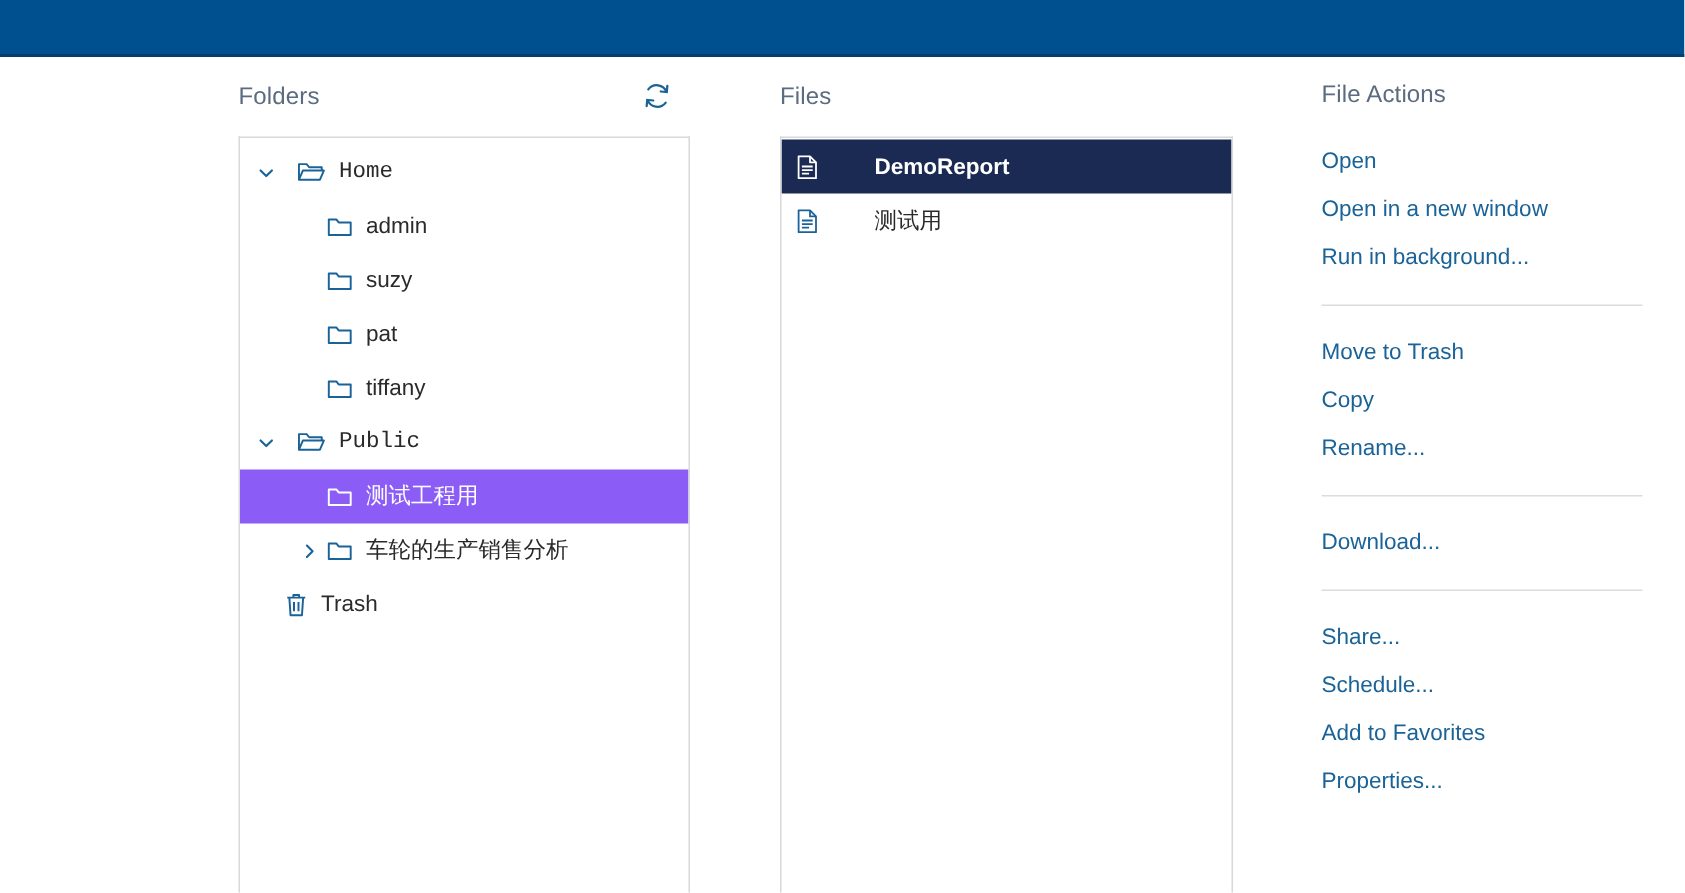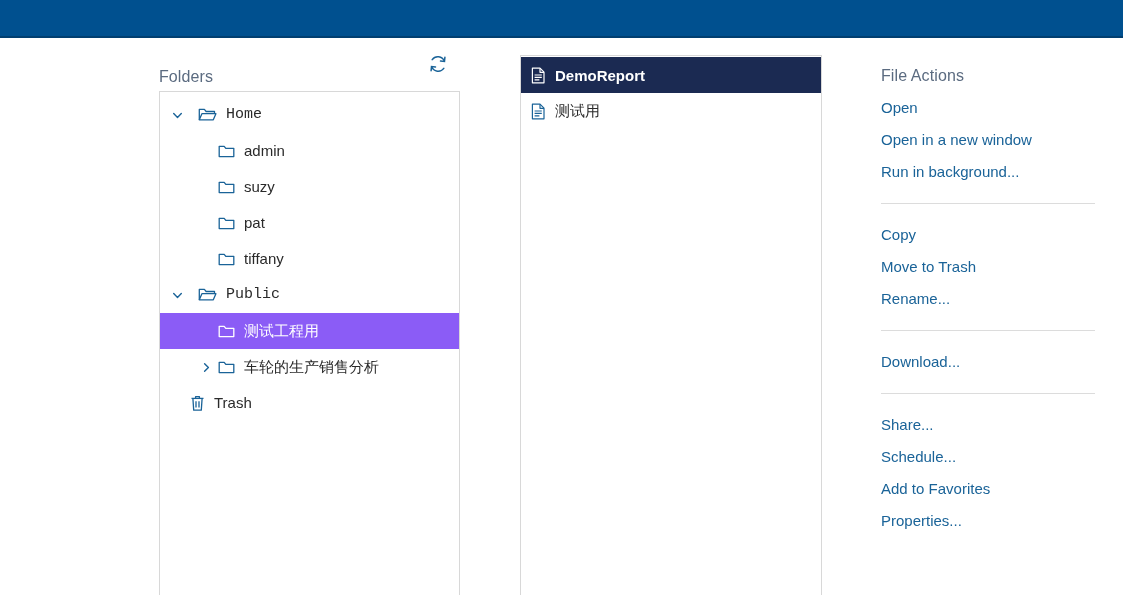--- a/index.html
+++ b/index.html
@@ -50,21 +50,20 @@
     height: 36px;
     display: flex;
     align-items: flex-start;
     justify-content: space-between;
   }
   .panel-title {
     font-size: 16px;
     color: #5b6b80;
     line-height: 20px;
     letter-spacing: .1px;
-    margin-top: 12px;
   }
   .refresh-btn {
     width: 22px; height: 22px;
     margin-top: -2px;
     margin-right: 11px;
     cursor: pointer;
     display: block;
     background: none;
     border: 0;
     padding: 0;
@@ -127,20 +126,21 @@
   
   .file-row {
     display: flex;
     align-items: center;
     height: 36px;
     padding-left: 10px;
     font-size: 15px;
     color: #2a2a2a;
     cursor: pointer;
     white-space: nowrap;
+    gap: 28px;
   }
   .file-row .ficon { margin-right: 9px; display: flex; align-items: center; }
   .file-row.selected {
     background: #1b2a52;
     color: #ffffff;
     font-weight: bold;
   }
   .files-list { padding-top: 1px; }
 
   
@@ -272,20 +272,23 @@
         <path d="M6.0 6.3v6.2M9.0 6.3v6.2"></path>
               </svg>
             </span>
             <span class="label">Trash</span>
           </div>
         </div>
     </div>
   </div>
 
   <div class="col-files">
+    <div class="panel-head">
+      <div class="panel-title">Files</div>
+    </div>
     <div class="box box-files">
       <div class="files-list" id="files-list">
           <div class="file-row selected">
             <span class="ficon">
               <svg width="15" height="17" viewBox="0 0 15 17" fill="none" stroke="#ffffff" stroke-width="1.2" stroke-linejoin="round">
         <path d="M1.4 1.2h7.6l4.0 4.0v10.6H1.4z"></path>
         <path d="M9.0 1.2v4.1h4.0"></path>
         <path d="M3.6 8.0h7.2M3.6 10.4h7.2M3.6 12.8h4.8"></path>
               </svg>
             </span>
@@ -307,22 +310,22 @@
 
   <div class="col-actions">
     <div class="panel-head">
       <div class="panel-title">File Actions</div>
     </div>
     <div class="actions" id="actions-list">
         <a class="action-link">Open</a>
         <a class="action-link">Open in a new window</a>
         <a class="action-link">Run in background...</a>
         <div class="action-sep"></div>
+        <a class="action-link">Move to Trash</a>
         <a class="action-link">Copy</a>
-        <a class="action-link">Move to Trash</a>
         <a class="action-link">Rename...</a>
         <div class="action-sep"></div>
         <a class="action-link">Download...</a>
         <div class="action-sep"></div>
         <a class="action-link">Share...</a>
         <a class="action-link">Schedule...</a>
         <a class="action-link">Add to Favorites</a>
         <a class="action-link">Properties...</a>
       </div>
   </div>

